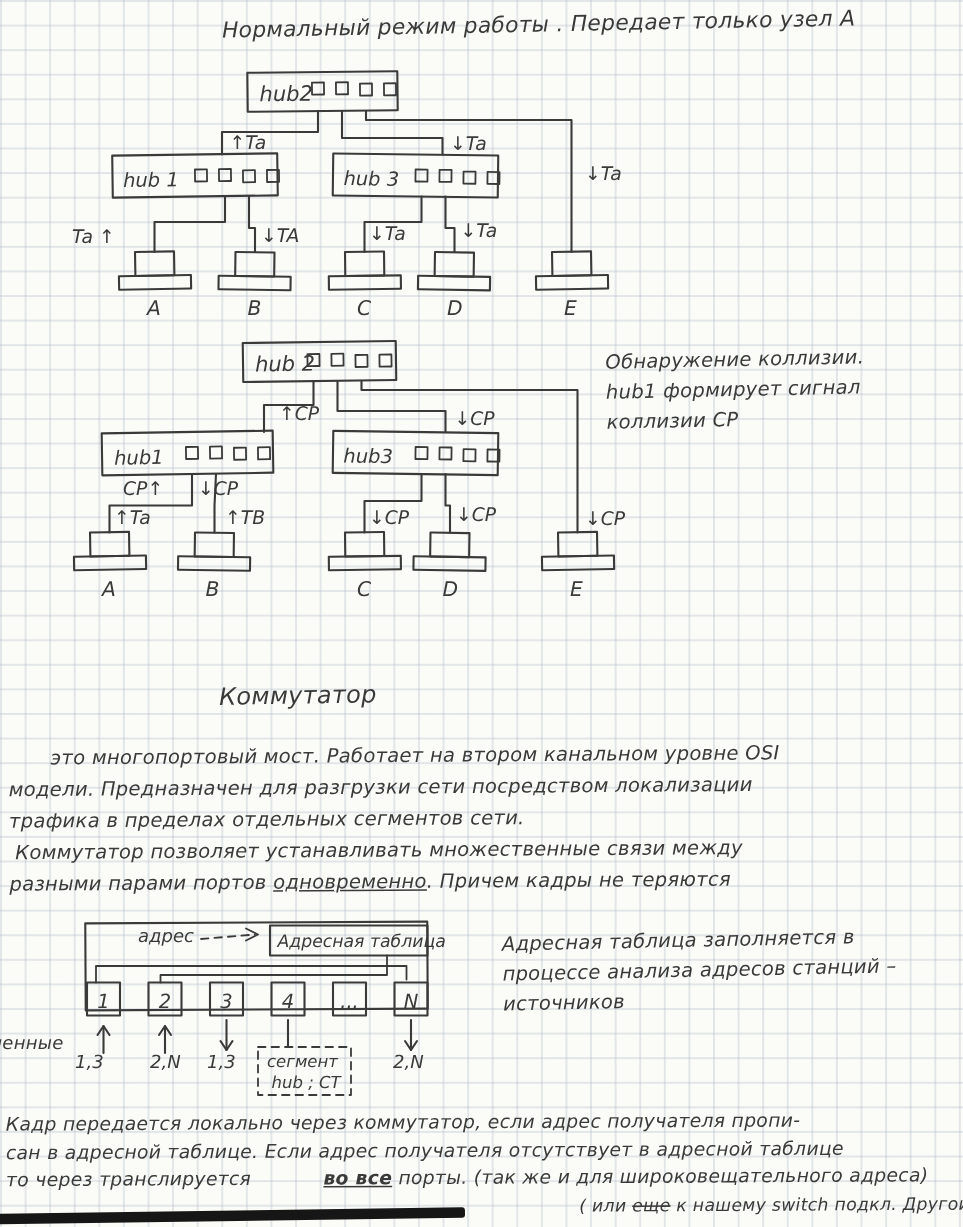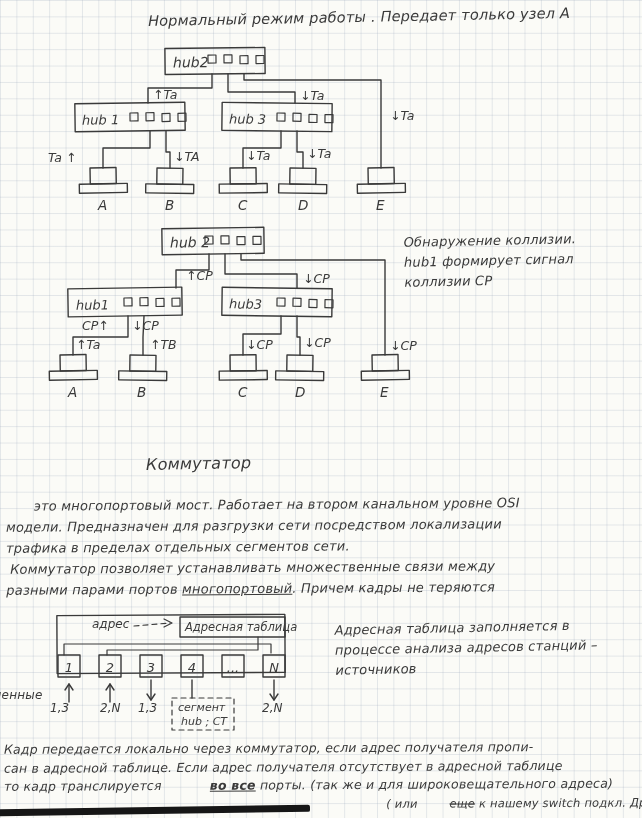--- a/index.html
+++ b/index.html
@@ -16,21 +16,21 @@
   .hand{font-style:italic;color:#3a3a3a;letter-spacing:0.2px;}
   .abs{position:absolute;}
   .title{font-size:14.5px;transform:rotate(-1.1deg);white-space:nowrap;}
   .heading{font-size:16px;transform:rotate(-1deg);}
   .para{font-size:13px;line-height:21px;transform:rotate(-0.4deg);white-space:nowrap;}
   .para2{font-size:12.5px;line-height:18.5px;transform:rotate(-0.3deg);white-space:nowrap;}
   .note{font-size:13px;line-height:20px;transform:rotate(-1.2deg);white-space:nowrap;}
   .smallnote{font-size:12px;line-height:14px;white-space:nowrap;}
   .u{text-decoration:underline;}
   .b{font-weight:bold;margin-left:44px;}
-  .strike{text-decoration:line-through;margin-left:28px;}
+  .strike{text-decoration:line-through;}
   .indent1{margin-left:28px;}
   .indent2{margin-left:4px;}
   .l4{margin-left:382px;font-size:11.5px;}
   svg{position:absolute;overflow:visible;}
   .ink{stroke:#3a3a3a;fill:none;stroke-width:1.4;stroke-linecap:round;stroke-linejoin:round;}
   .ink-thin{stroke:#3a3a3a;fill:none;stroke-width:1.2;stroke-linecap:round;stroke-linejoin:round;}
   .dash{stroke-dasharray:5 4;}
   svg text{font-family:"DejaVu Sans",sans-serif;font-style:italic;fill:#3a3a3a;}
   .bottom-bar{background:#161616;transform:rotate(-0.8deg);border-radius:2px;}
 </style>
@@ -187,21 +187,21 @@
     <div>коллизии CP</div>
   </div>
 
   <div class="abs hand heading" style="left:146px;top:454px;">Коммутатор</div>
 
   <div class="abs hand para" style="left:6px;top:494px;">
     <div class="indent1">это многопортовый мост. Работает на втором канальном уровне OSI</div>
     <div>модели. Предназначен для разгрузки сети посредством локализации</div>
     <div>трафика в пределах отдельных сегментов сети.</div>
     <div class="indent2">Коммутатор позволяет устанавливать множественные связи между</div>
-    <div><span>разными парами портов </span><span class="u">многопортовый</span><span>. Причем кадры не теряются</span></div>
+    <div><span>разными парами портов </span><span class="u">одновременно</span><span>. Причем кадры не теряются</span></div>
   </div>
 
   <svg style="left:0px;top:612px;" width="330" height="125" viewBox="0 0 330 125">
     <rect class="ink" x="57" y="3" width="228" height="58" transform="rotate(-0.3 171 32)"></rect>
     <text x="92" y="16" font-size="12">адрес</text>
     <path class="ink-thin dash" d="M134,14 L170,11"></path>
     <path class="ink-thin" d="M164,7 L172,11 L164,15"></path>
     <rect class="ink" x="180" y="5" width="105" height="20"></rect>
     <text x="185" y="19" font-size="11.5">Адресная таблица</text>
     <path class="ink-thin" d="M64,43 V32 H271 V41"></path>
@@ -245,19 +245,19 @@
 
   <div class="abs hand note" style="left:335px;top:618px;">
     <div>Адресная таблица заполняется в</div>
     <div>процессе анализа адресов станций –</div>
     <div>источников</div>
   </div>
 
   <div class="abs hand para2" style="left:4px;top:739px;">
     <div>Кадр передается локально через коммутатор, если адрес получателя пропи-</div>
     <div>сан в адресной таблице. Если адрес получателя отсутствует в адресной таблице</div>
-    <div><span>то кадр транслируется </span><span class="b u">во все</span><span> порты. (так же и для широковещательного адреса)</span></div>
+    <div><span>то через транслируется </span><span class="b u">во все</span><span> порты. (так же и для широковещательного адреса)</span></div>
     <div class="l4"><span>( или </span><span class="strike">еще</span><span> к нашему switch подкл. Другой switch</span></div>
   </div>
 
   <div class="abs bottom-bar" style="left:-2px;top:807px;width:312px;height:7px;"></div>
 
 </div>
 
 </body></html>

